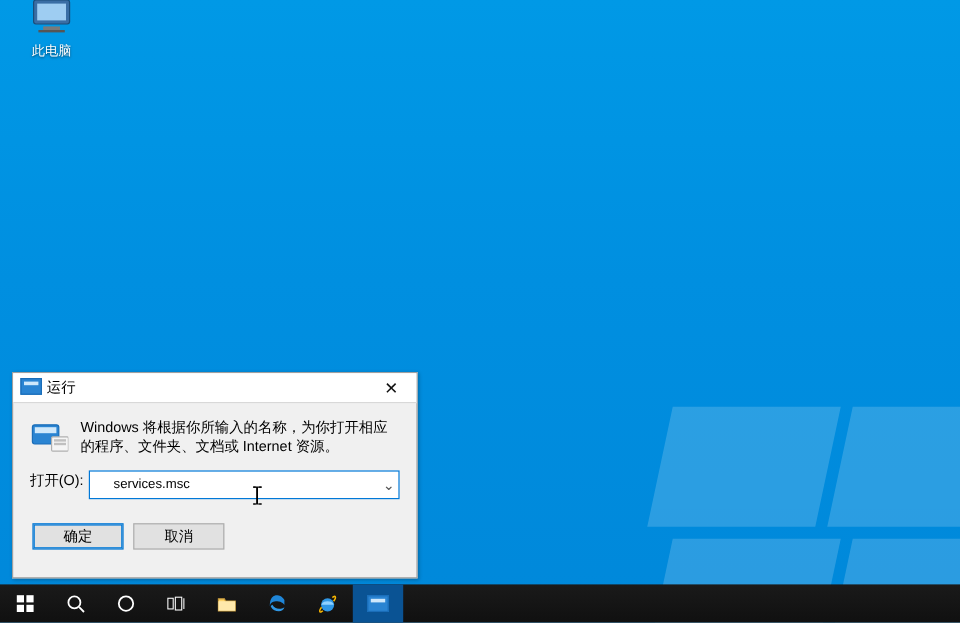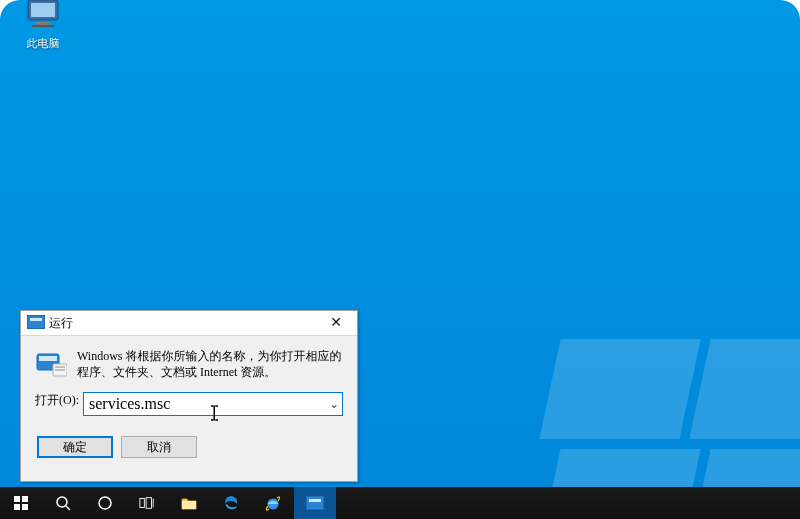--- a/index.html
+++ b/index.html
@@ -1,41 +1,41 @@
 <!DOCTYPE html>
 <html><head>
 <meta charset="utf-8">
 <style>
   html,body{margin:0;padding:0;width:800px;height:519px;overflow:hidden;font-family:"Segoe UI","Microsoft YaHei",sans-serif;font-size:12px;}
-  .desktop{position:relative;width:800px;height:519px;background:linear-gradient(180deg,#0099e6 0%,#008fe0 45%,#0088da 100%);border-radius:20px;}
+  .desktop{position:relative;width:800px;height:519px;background:linear-gradient(180deg,#0099e6 0%,#008fe0 45%,#0088da 100%);}
   
   .winlogo{position:absolute;right:-40px;bottom:-30px;opacity:0.17;}
   .winlogo .sq{position:absolute;width:140px;height:100px;background:#fff;transform:skewX(-12deg);}
   .winlogo .tl{right:150px;bottom:110px;}
   .winlogo .tr{right:0px;bottom:110px;}
   .winlogo .bl{right:150px;bottom:0px;}
   .winlogo .br{right:0px;bottom:0px;}
   
   .dicon{position:absolute;width:72px;text-align:center;color:#fff;text-shadow:0 1px 2px rgba(0,0,0,0.6);}
   .dicon .ic{width:42px;height:42px;margin:0 auto 3px auto;}
   .dicon .lbl{font-size:11px;line-height:13px;}
   
-  .dlg{position:absolute;left:20px;top:310px;width:336px;height:170px;background:#f0f0f0;border:1px solid #a0a0a0;box-shadow:1px 1px 3px rgba(0,0,0,0.25);font-family:Liberation Serif, serif;}
+  .dlg{position:absolute;left:10px;top:310px;width:336px;height:170px;background:#f0f0f0;border:1px solid #a0a0a0;box-shadow:1px 1px 3px rgba(0,0,0,0.25);}
   .dlg .titlebar{display:flex;align-items:center;height:24px;background:#fff;border-bottom:1px solid #d8d8d8;}
   .dlg .titlebar .ti{width:16px;height:16px;margin:0 6px;}
   .dlg .titlebar .title{flex:1;font-size:12px;color:#000;}
   .dlg .titlebar .close{width:42px;height:24px;text-align:center;line-height:24px;font-size:14px;color:#111;cursor:default;}
   .dlg .body{padding:12px 14px 0 14px;}
   .dlg .msgrow{display:flex;gap:10px;}
   .dlg .msgrow .ricon{width:32px;height:32px;flex:0 0 32px;}
   .dlg .msgrow .msg{font-size:12px;color:#000;line-height:16px;}
   .dlg .openrow{display:flex;margin-top:12px;gap:4px;}
   .dlg .openrow label{font-size:12px;color:#000;white-space:nowrap;}
   .dlg .openrow .combo{flex:1;display:flex;align-items:center;height:22px;border:1px solid #0078d7;background:#fff;}
-  .dlg .openrow .combo input{flex:1;border:none;outline:none;font-size:16px;padding:0 5px;height:16px;background:transparent;font-family:inherit;}
+  .dlg .openrow .combo input{flex:1;border:none;outline:none;font-size:11px;padding:0 20px;height:16px;background:transparent;font-family:inherit;}
   .dlg .openrow .combo .dd{width:16px;height:20px;text-align:center;line-height:20px;color:#555;border-left:0;}
   .dlg .btns{display:flex;gap:8px;margin-top:20px;padding:0 2px;}
   .dlg .btns button{width:76px;height:22px;font-size:12px;font-family:inherit;background:#e1e1e1;border:1px solid #adadad;color:#000;padding:0;}
   .dlg .btns button.default{border:1px solid #0078d7;outline:1px solid #0078d7;outline-offset:-2px;}
   
   .tcursor{position:absolute;left:210px;top:405px;width:9px;height:16px;}
   
   .taskbar{position:absolute;left:0;bottom:0;right:0;height:32px;background:linear-gradient(180deg,#1a1a1a 0%,#101010 100%);display:flex;align-items:center;}
   .taskbar .tbtn{width:42px;height:32px;display:flex;align-items:center;justify-content:center;color:#fff;}
   .taskbar .tbtn svg{width:16px;height:16px;}

